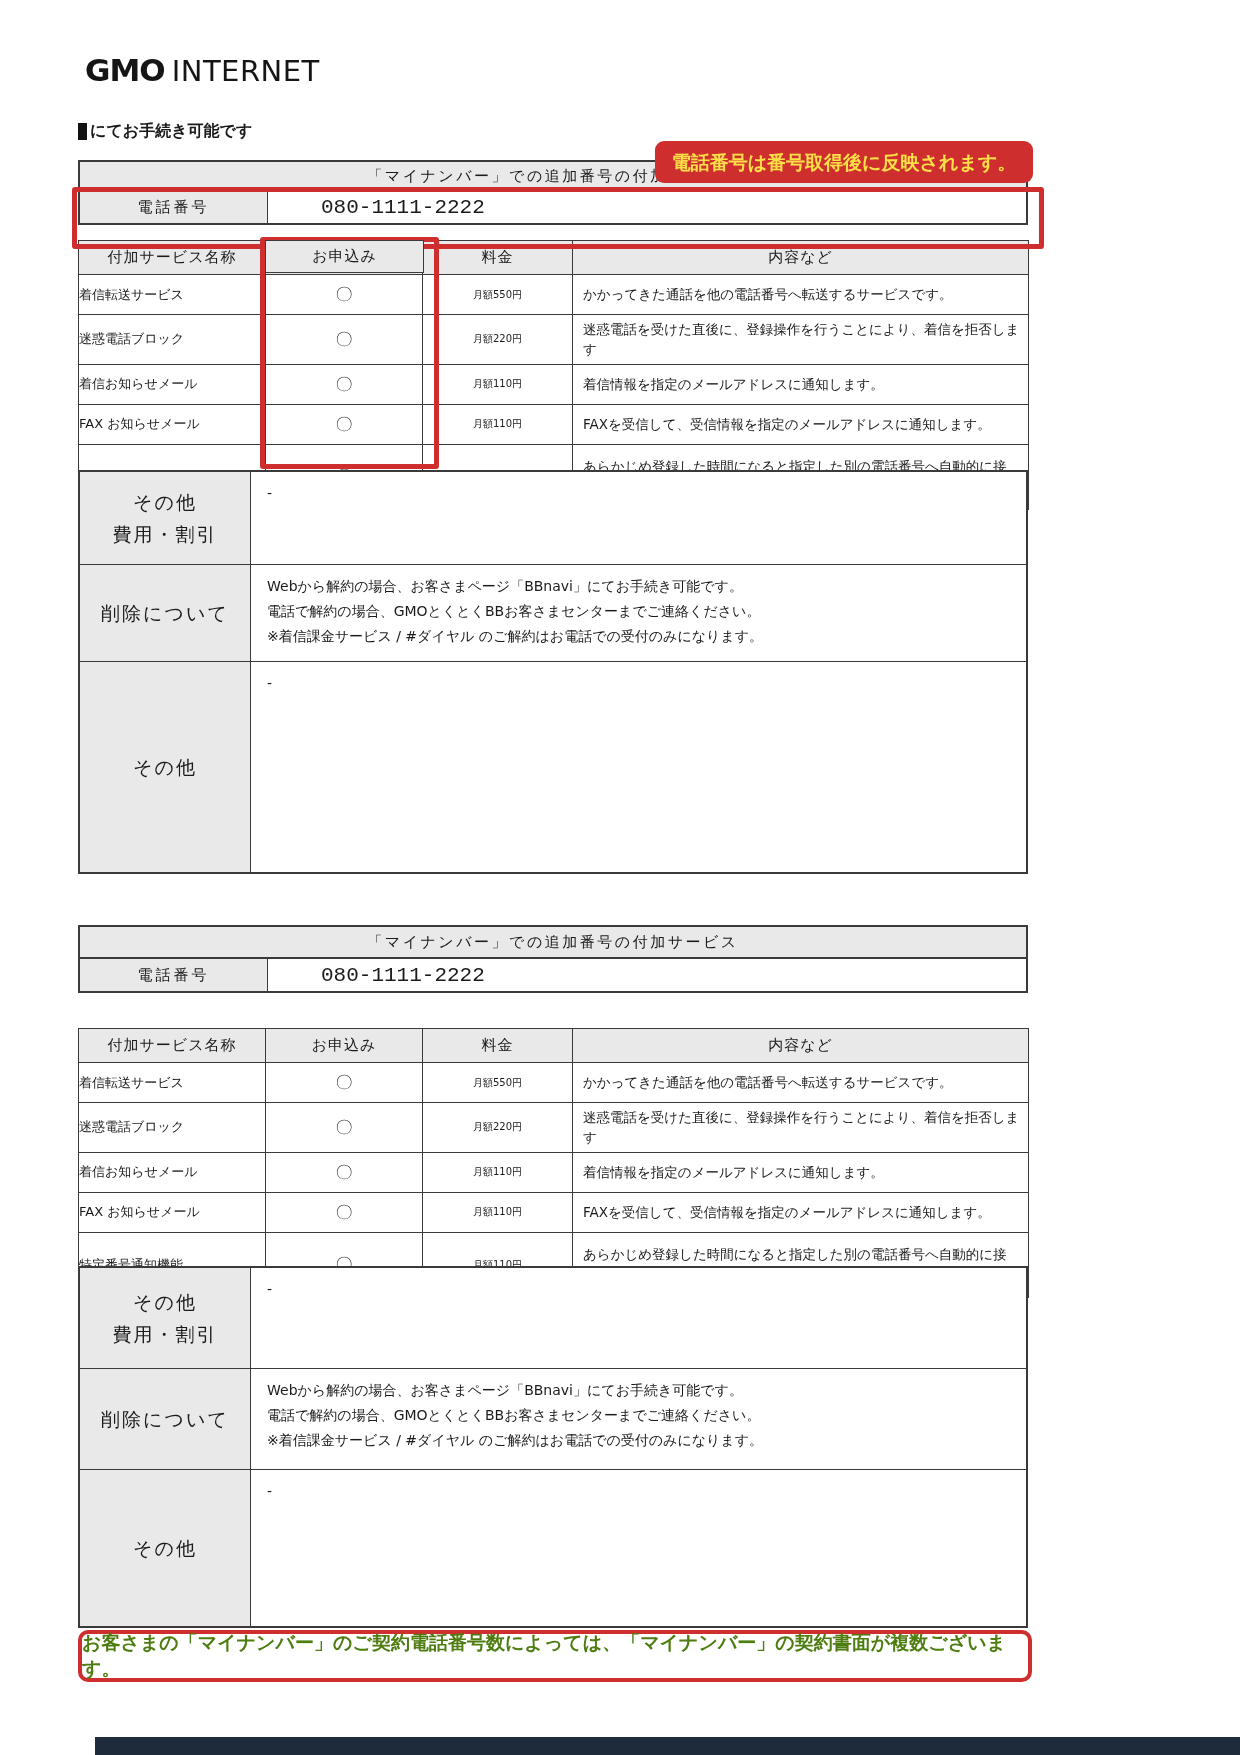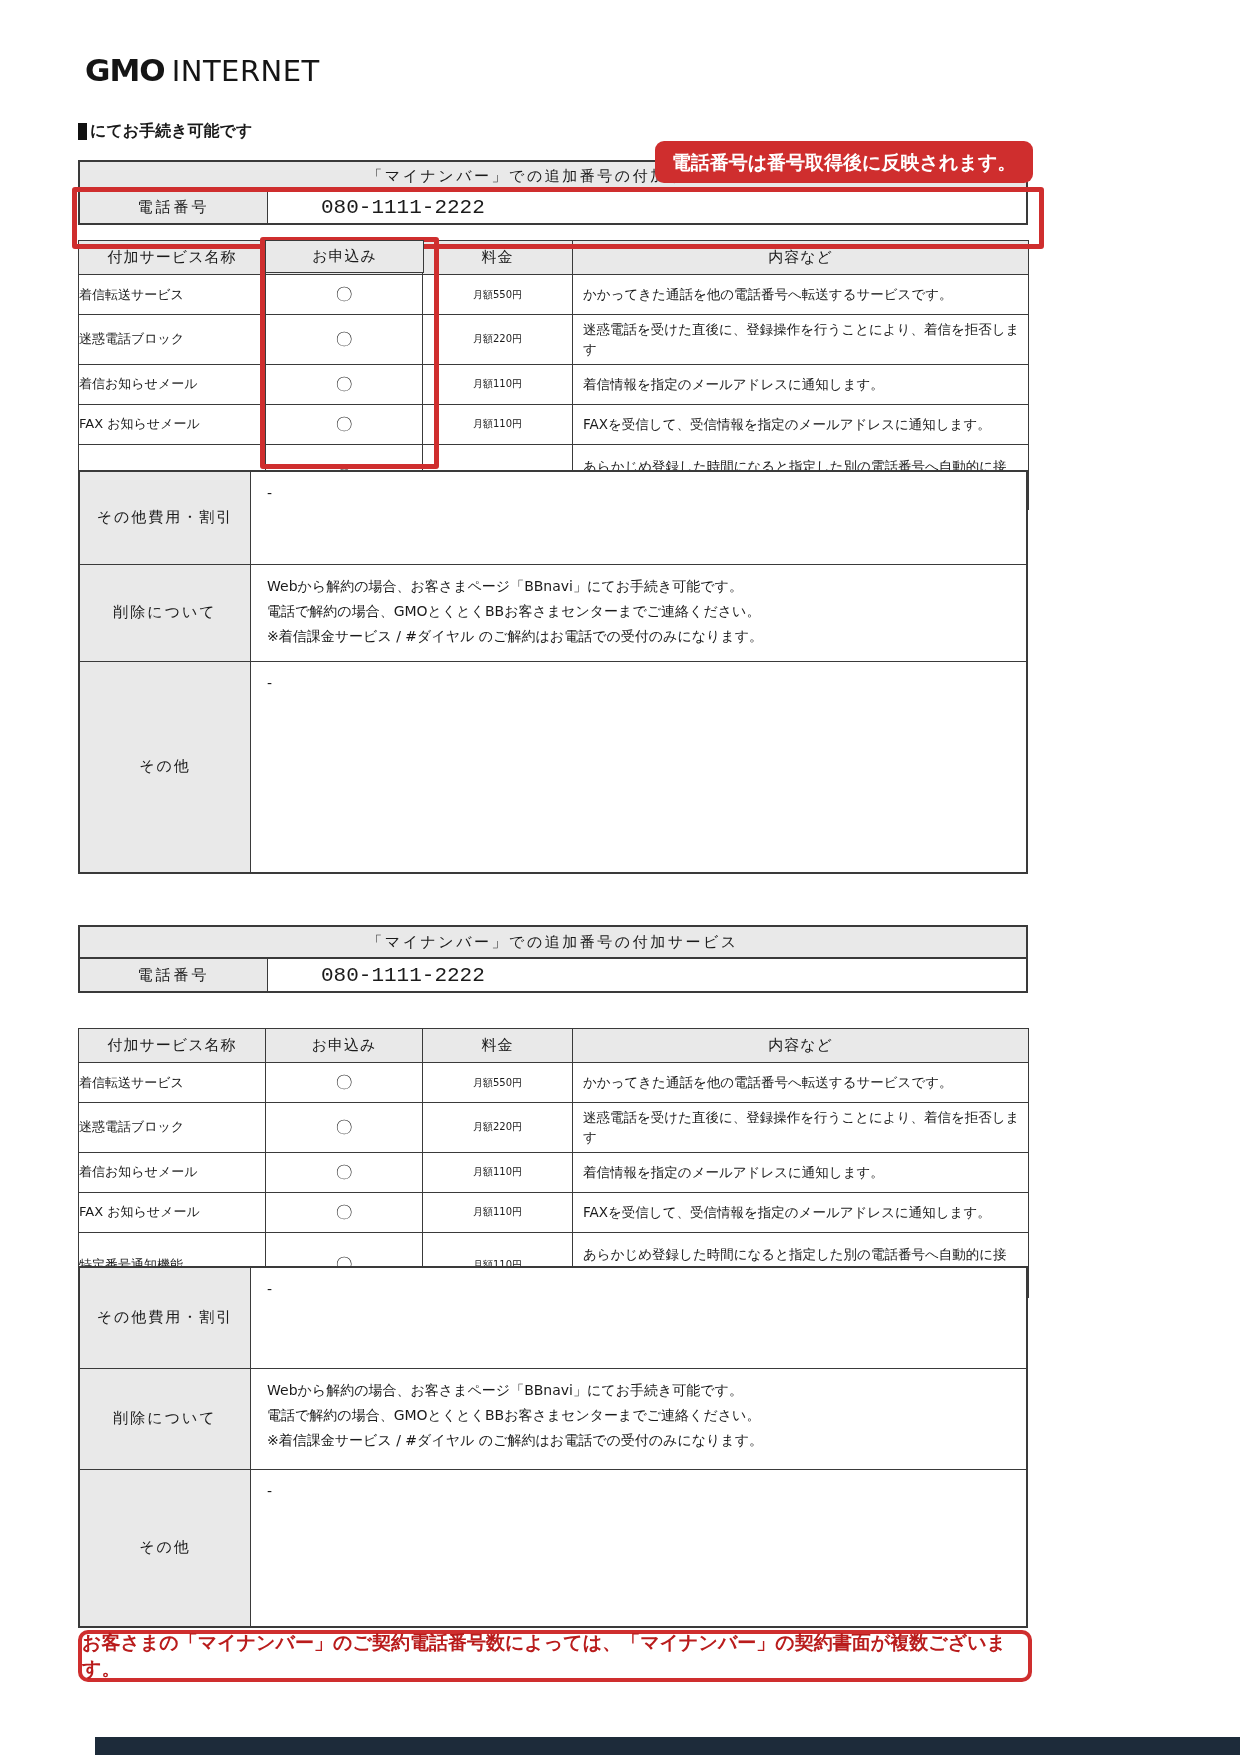--- a/index.html
+++ b/index.html
@@ -34,40 +34,40 @@
   .svc td.c-name  { text-align:left; font-size:13px; }
   .svc td.c-apply { text-align:center; font-size:17px; }
   .svc td.c-price { text-align:center; font-size:10px; font-family:"DejaVu Sans",sans-serif; }
   .svc td.c-desc  { padding:4px 8px 4px 10px; font-size:13.5px; line-height:1.5; }
   .svc tr.tall td { height:56px; }
 
   .misc { box-sizing:border-box; border:2px solid #3a3a3a; background:#fff; width:950px; }
   .mrow { display:flex; border-top:1.5px solid #3a3a3a; }
   .mrow:first-child { border-top:none; }
   .mlbl { width:170px; flex:none; background:#e9e9e9; border-right:1.5px solid #3a3a3a;
-          display:flex; flex-direction:row; align-items:center; justify-content:center;
-          font-size:15px; letter-spacing:2px; line-height:1.7;text-align:right; }
+          display:flex; flex-direction:column; align-items:center; justify-content:center;
+          font-size:19px; letter-spacing:2px; line-height:1.7;text-align:right; }
   .mval { flex:1; padding:9px 16px 6px 16px; font-size:14px; line-height:1.8; }
 
   
   .red-outline { position:absolute; border:5px solid #cf2e2e; border-radius:3px; z-index:4; pointer-events:none; background:transparent; }
-  .callout { position:absolute; background:#cf2e2e; color:#ffffff; font-weight:bold; border-radius:9px; z-index:5; white-space:nowrap; }
+  .callout { position:absolute; background:#cf2e2e; color:#fde047; font-weight:bold; border-radius:9px; z-index:5; white-space:nowrap; }
   .callout-phone { left:577px; top:-19px; width:378px; height:42px; line-height:42px; text-align:center; font-size:19px; }
   .callout-apply { left:188px; top:-4px; width:820px; height:56px; line-height:56px; font-size:20px;
                    padding-left:176px; box-sizing:border-box; }
   .th-repaint { position:absolute; left:187px; top:0; width:159px; height:33px; background:#e9e9e9;
                 border:1.5px solid #3a3a3a; box-sizing:border-box; z-index:6;
                 display:flex; align-items:center; justify-content:center; font-size:15px; letter-spacing:1px; }
   .col-outline { left:182px; top:-3px; width:169px; height:222px; }
   .phone-outline { left:-6px; top:27px; width:962px; height:52px; }
 
   .bottom-note { position:absolute; left:78px; top:1630px; width:954px; height:52px; box-sizing:border-box;
                  border:4px solid #cf2e2e; border-radius:10px; background:#fff;
                  display:flex; align-items:center; justify-content:center;
-                 color:#b91c1c; font-weight:bold; font-size:19px; }
+                 color:#4d7c0f; font-weight:bold; font-size:19px; }
   .footer-bar { position:absolute; left:95px; top:1737px; width:1145px; height:18px; background:#1d2b3a; }
 
   .pos-svc-a  { position:absolute; left:0; top:80px;  }
   .pos-misc-a { position:absolute; left:0; top:310px; }
   .pos-svc-b  { position:absolute; left:0; top:103px; }
   .pos-misc-b { position:absolute; left:0; top:341px; }
   .h92  .mrow-0 { height:92px; }  .h92  .mrow-1 { height:96px; }  .h92  .mrow-2 { height:210px; }
   .h100 .mrow-0 { height:100px; } .h100 .mrow-1 { height:100px; } .h100 .mrow-2 { height:156px; }
 </style>
 </head>

